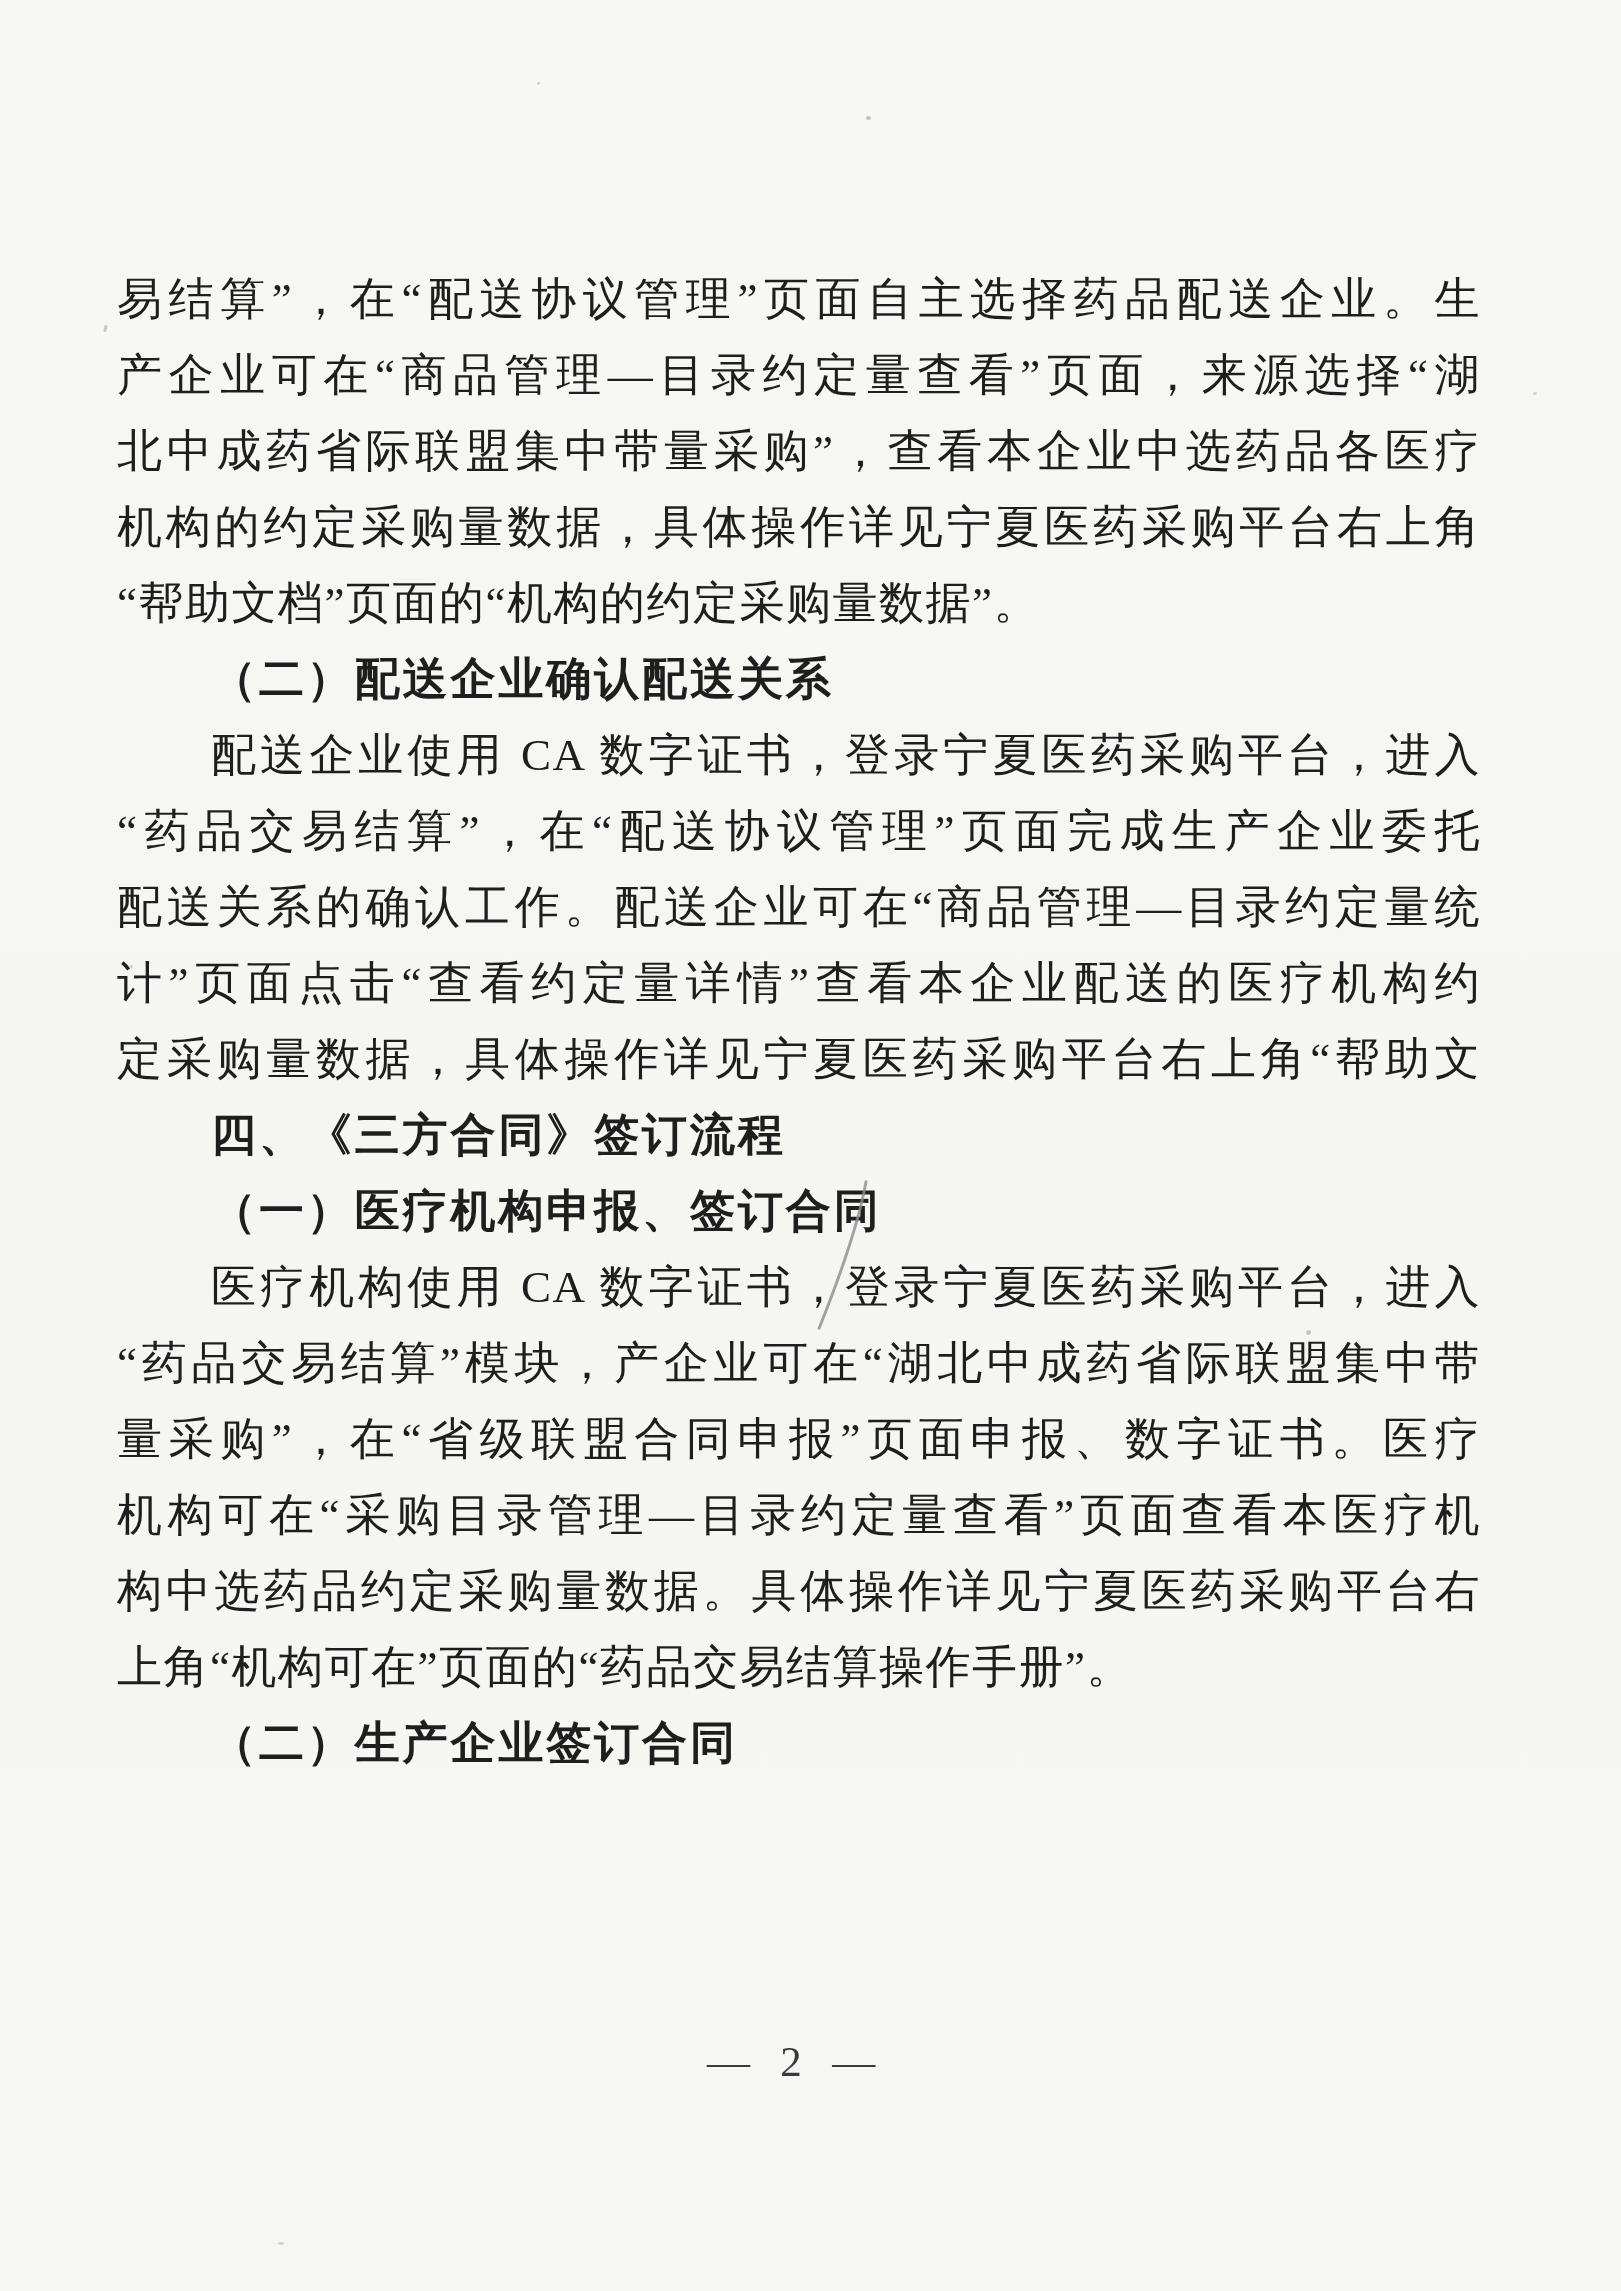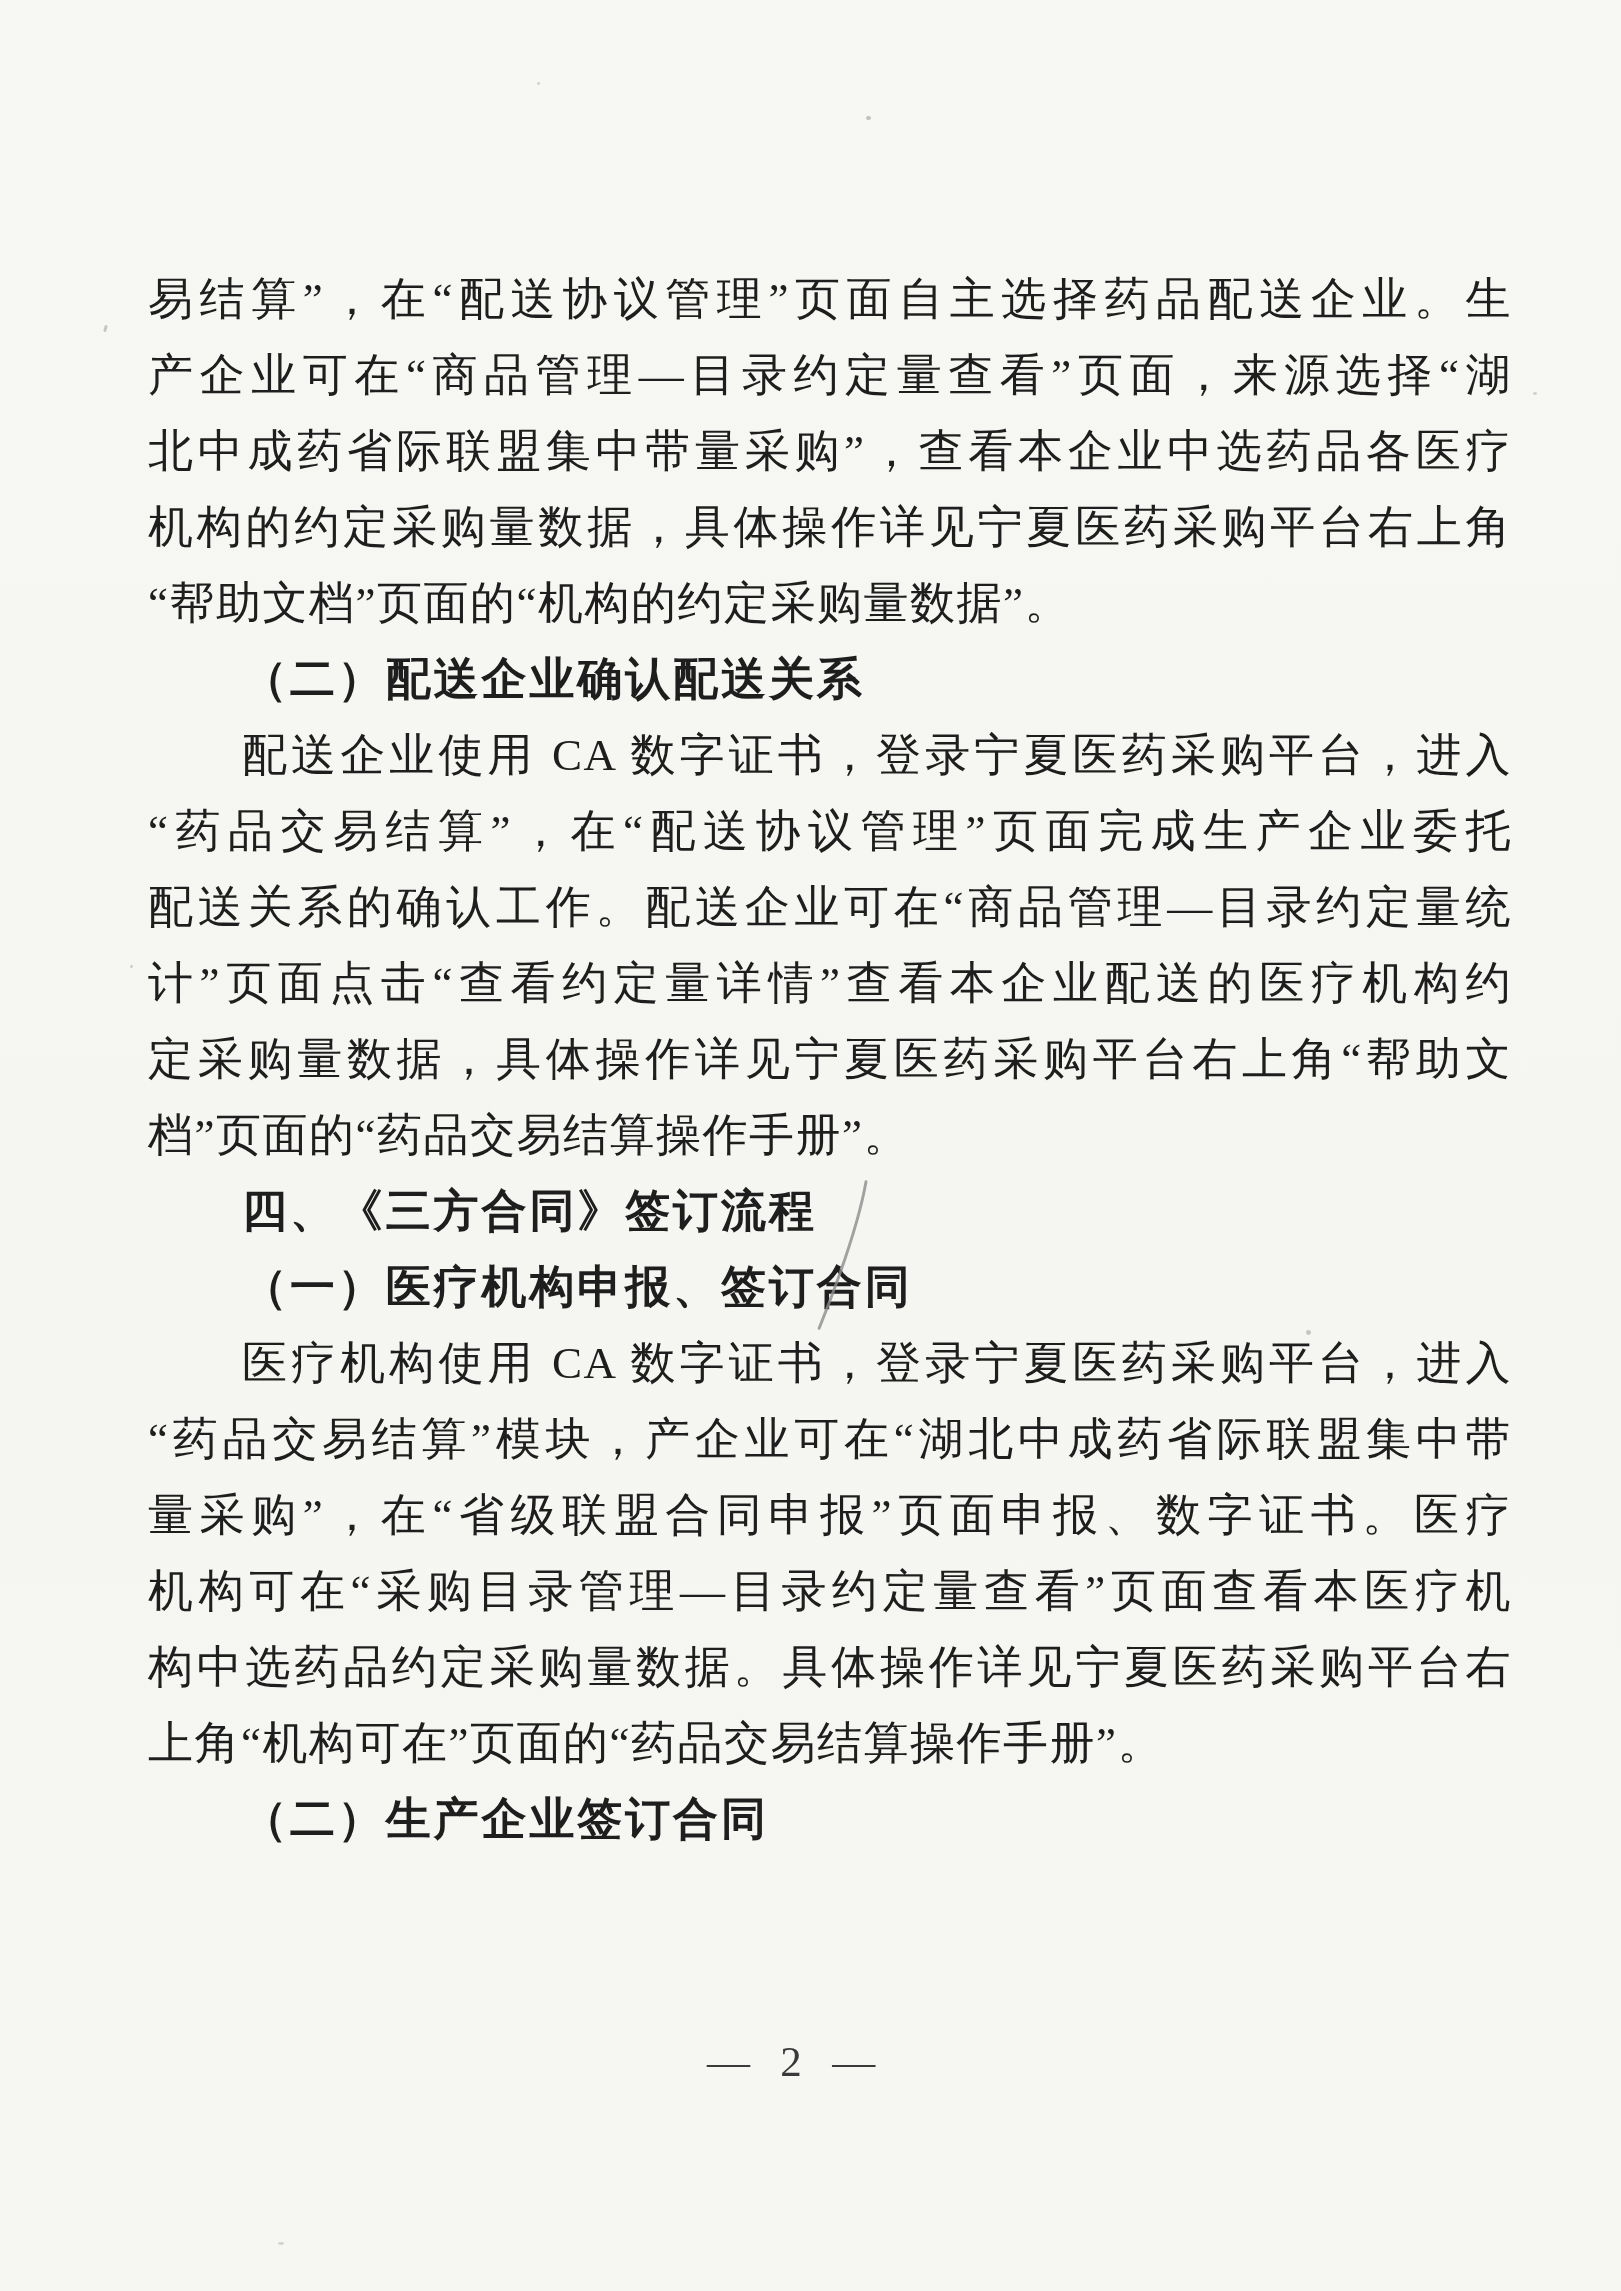--- a/index.html
+++ b/index.html
@@ -8,21 +8,21 @@
     width: 1621px;
     height: 2292px;
     margin: 0 auto;
     background: linear-gradient(180deg, #f7f7f4 0%, #f5f5f2 55%, #f6f6f3 100%);
     overflow: hidden;
     font-family: "Liberation Serif", "DejaVu Serif", serif;
     color: #1e1e1e;
   }
   .body-block {
     position: absolute;
-    left: 148px;
+    left: 117px;
     top: 261px;
     width: 1364px;
   }
   .ln {
     height: 76px;
     line-height: 76px;
     font-size: 45px;
     letter-spacing: 1.5px;
     color: #1e1e1e;
   }
@@ -76,21 +76,20 @@
     <div class="ln j">产企业可在“商品管理—目录约定量查看”页面，来源选择“湖</div>
     <div class="ln j">北中成药省际联盟集中带量采购”，查看本企业中选药品各医疗</div>
     <div class="ln j">机构的约定采购量数据，具体操作详见宁夏医药采购平台右上角</div>
     <div class="ln">“帮助文档”页面的“机构的约定采购量数据”。</div>
     <div class="ln h2 ind">（二）配送企业确认配送关系</div>
     <div class="ln j ind">配送企业使用 CA 数字证书，登录宁夏医药采购平台，进入</div>
     <div class="ln j">“药品交易结算”，在“配送协议管理”页面完成生产企业委托</div>
     <div class="ln j">配送关系的确认工作。配送企业可在“商品管理—目录约定量统</div>
     <div class="ln j">计”页面点击“查看约定量详情”查看本企业配送的医疗机构约</div>
     <div class="ln j">定采购量数据，具体操作详见宁夏医药采购平台右上角“帮助文</div>
-    <div class="ln">档”页面的“药品交易结算操作手册”。</div>
     <div class="ln h1 ind">四、《三方合同》签订流程</div>
     <div class="ln h2 ind">（一）医疗机构申报、签订合同</div>
     <div class="ln j ind">医疗机构使用 CA 数字证书，登录宁夏医药采购平台，进入</div>
     <div class="ln j">“药品交易结算”模块，产企业可在“湖北中成药省际联盟集中带</div>
     <div class="ln j">量采购”，在“省级联盟合同申报”页面申报、数字证书。医疗</div>
     <div class="ln j">机构可在“采购目录管理—目录约定量查看”页面查看本医疗机</div>
     <div class="ln j">构中选药品约定采购量数据。具体操作详见宁夏医药采购平台右</div>
     <div class="ln">上角“机构可在”页面的“药品交易结算操作手册”。</div>
     <div class="ln h2 ind">（二）生产企业签订合同</div>
   </main>

